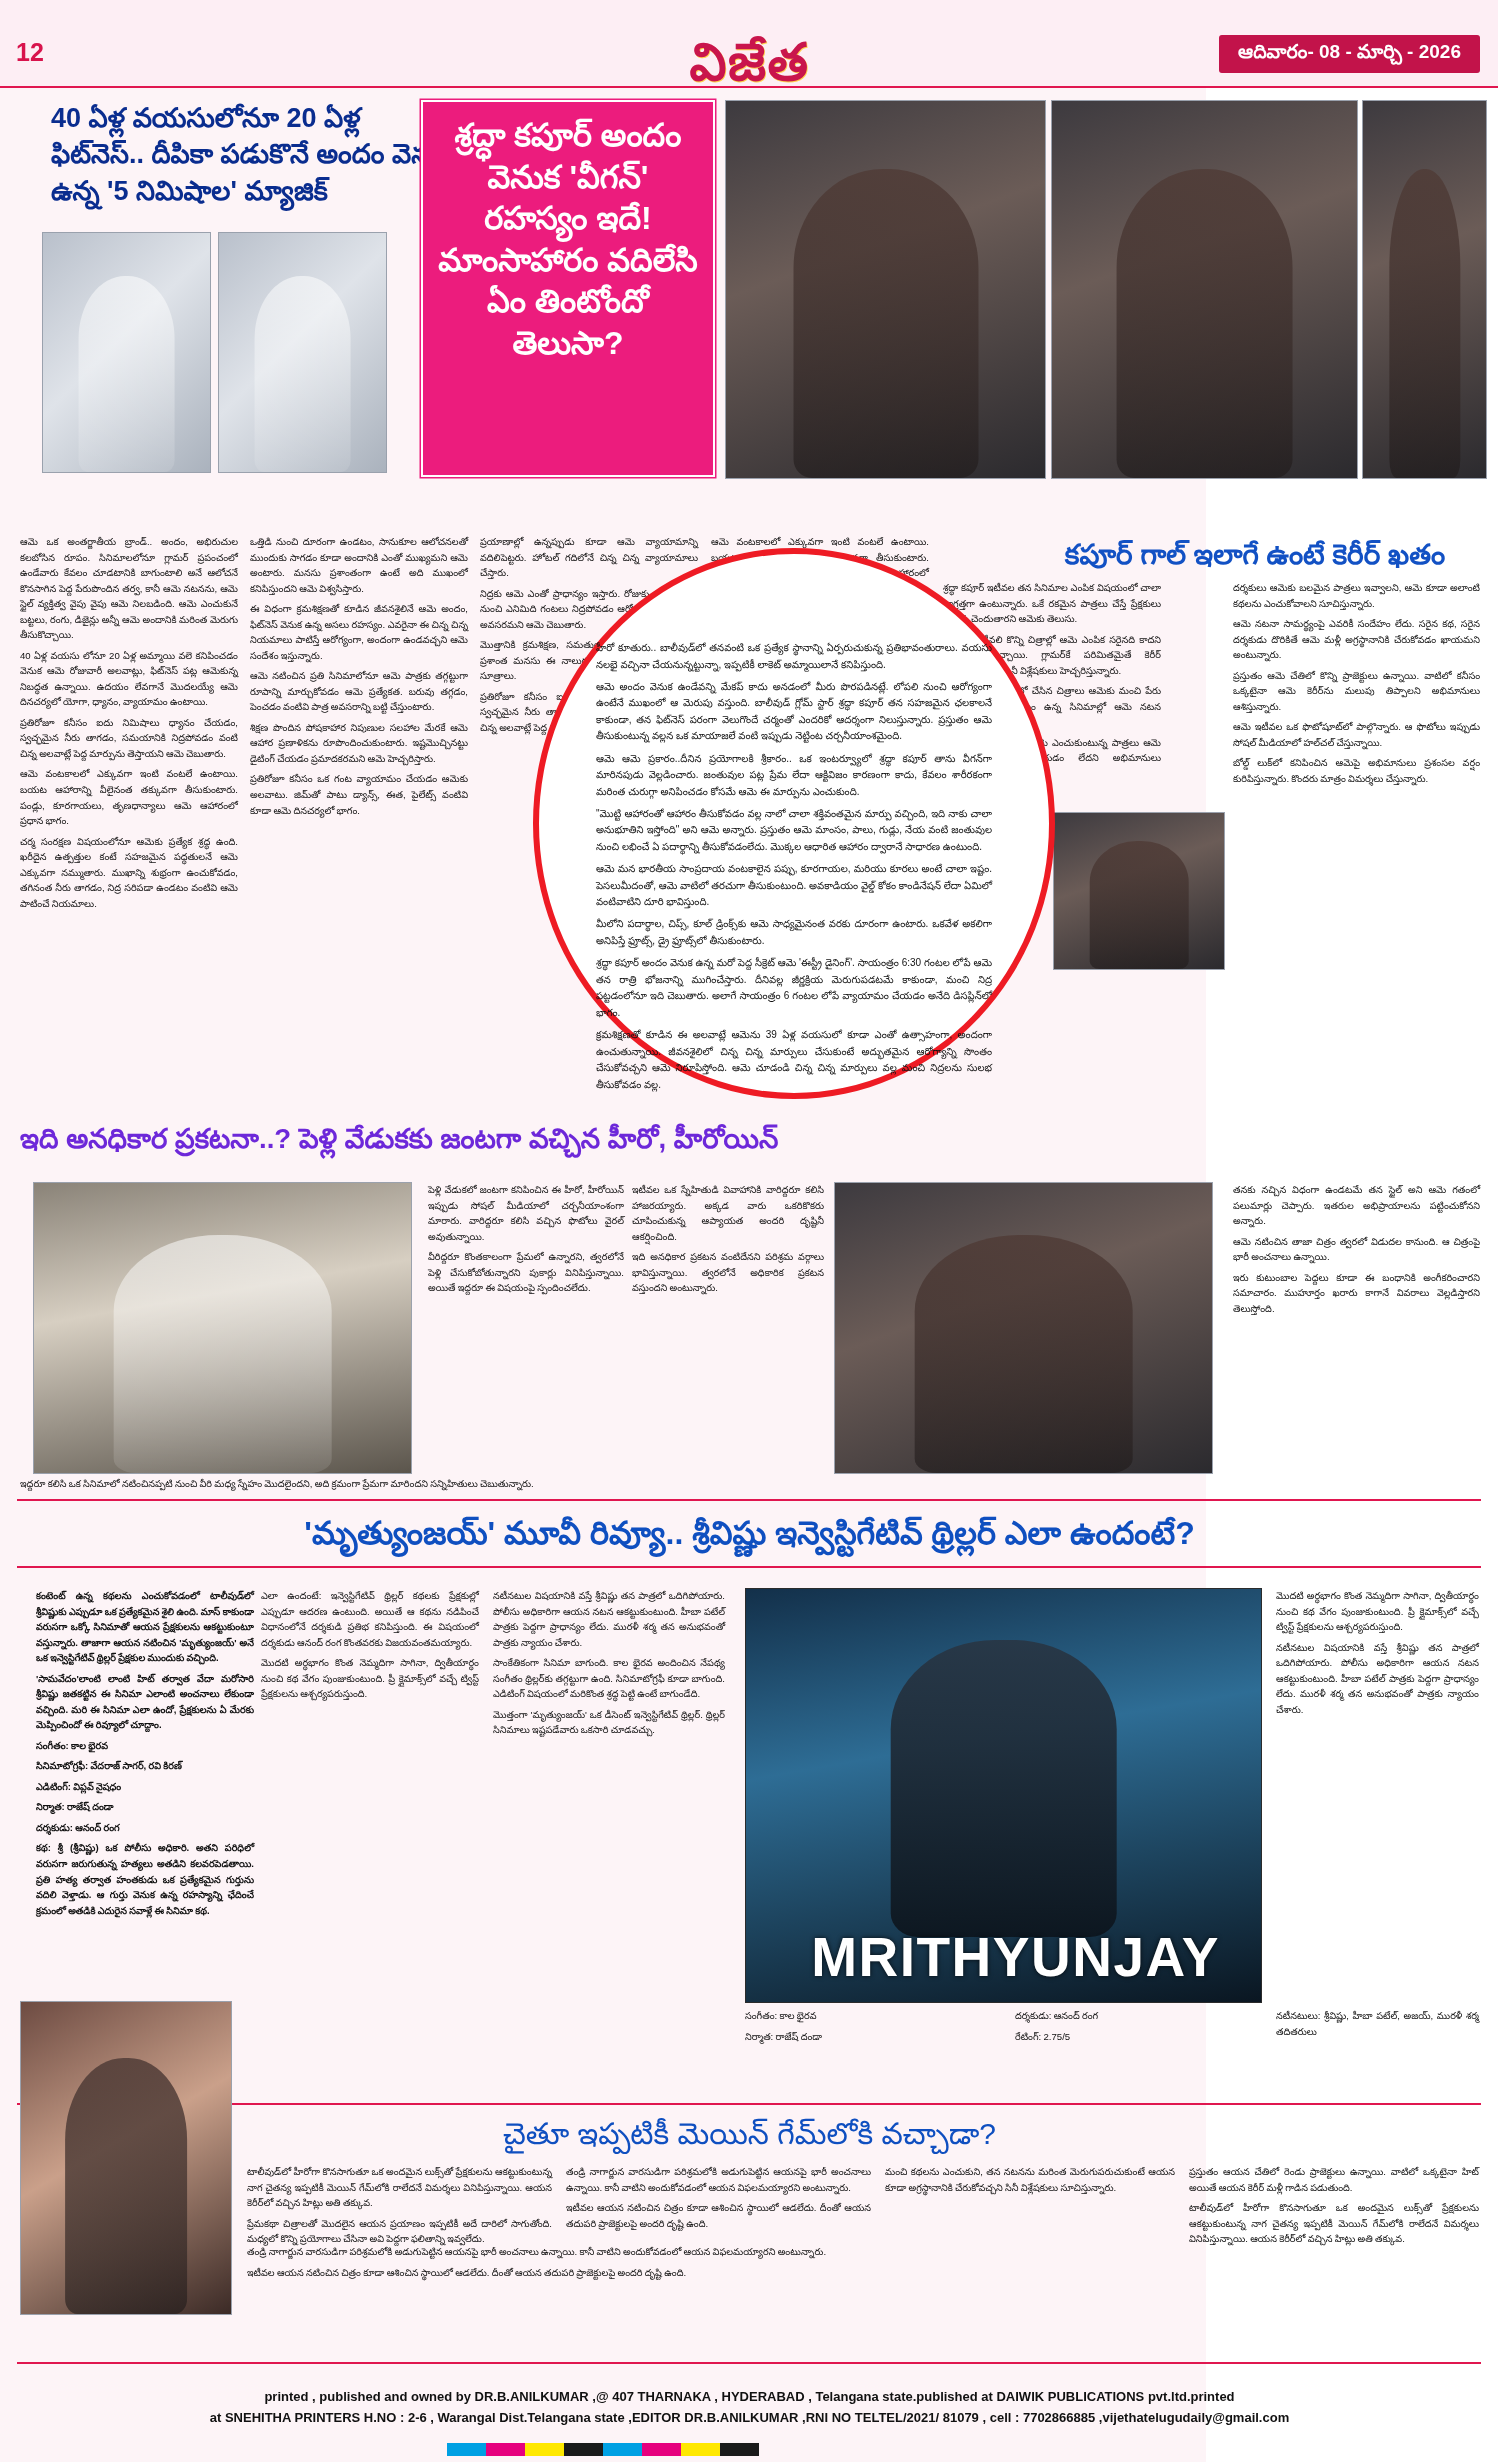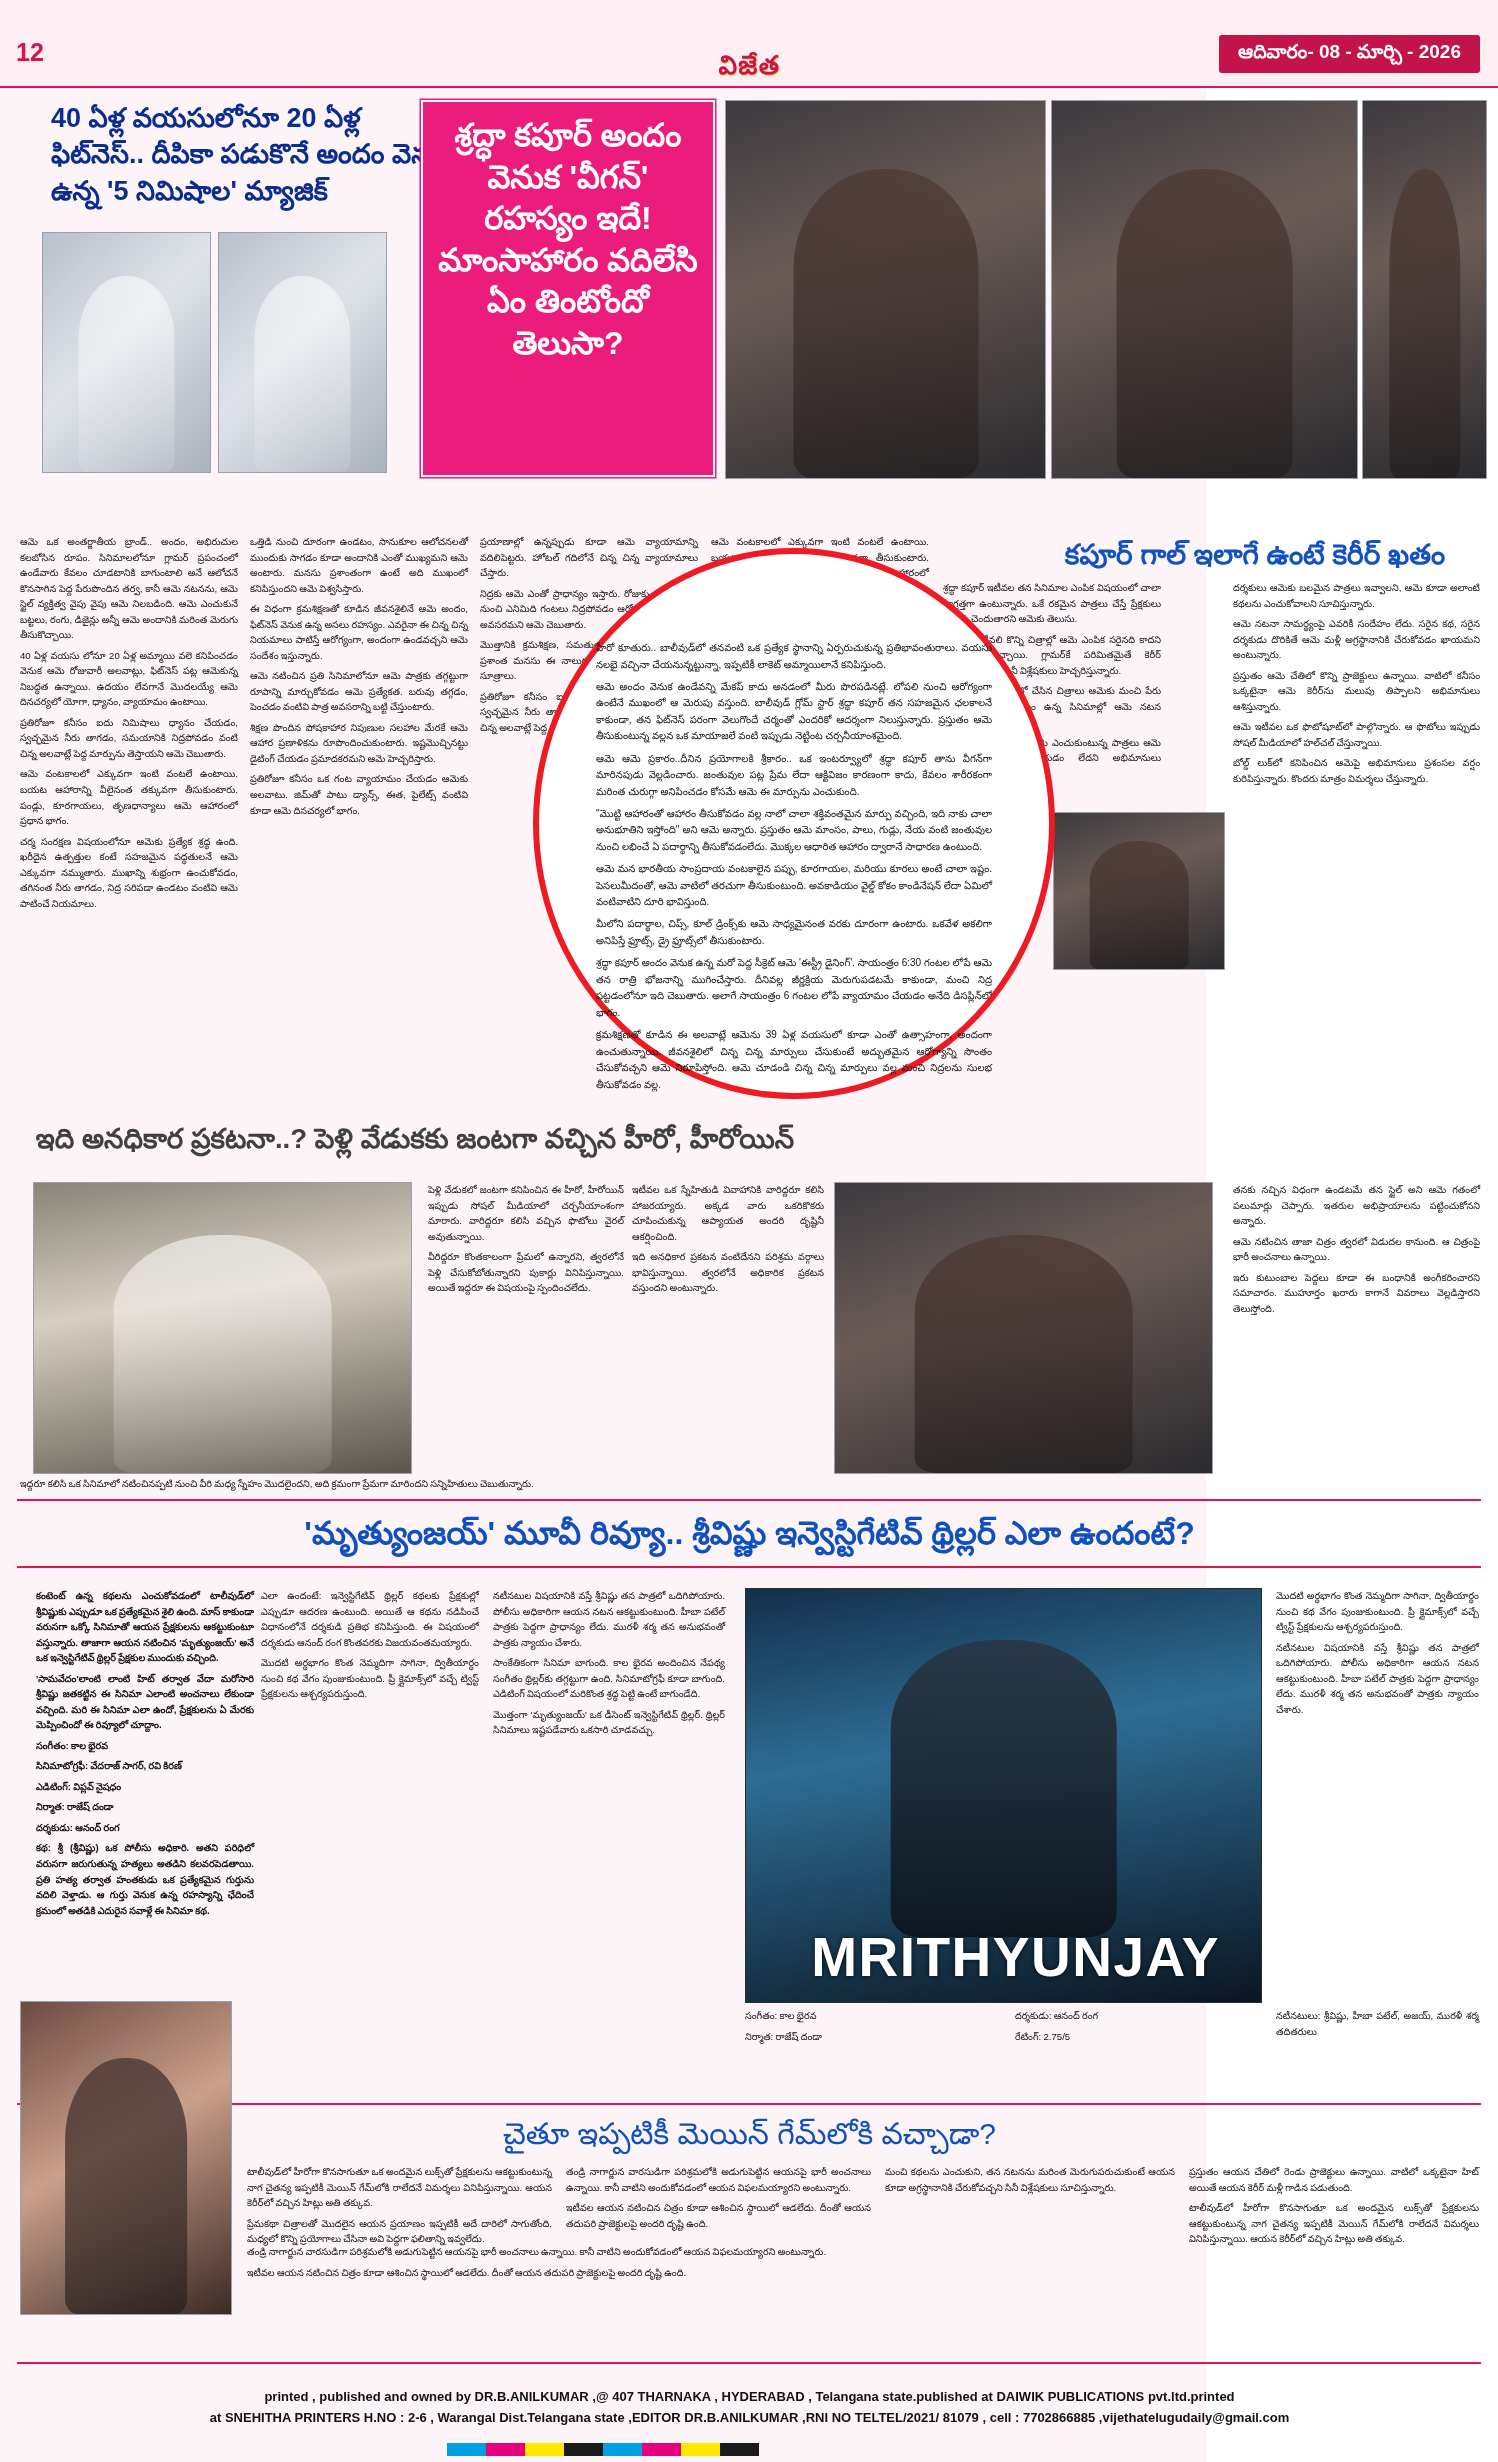--- a/index.html
+++ b/index.html
@@ -26,21 +26,21 @@
   .page-number{
     position:absolute;left:16px;top:38px;
     font-size:25px;font-weight:bold;color:#d8134c;
   }
   .logo{
     position:absolute;left:50%;transform:translateX(-50%);top:13px;
     width:305px;height:62px;
     display:flex;align-items:center;justify-content:center;
   }
   .logo-text{
-    font-size:26px;font-weight:bold;color:#c9154c;
+    font-size:52px;font-weight:bold;color:#c9154c;
     letter-spacing:1.5px;
     text-shadow:0.7px 0.7px 0 #ffd24d;
     margin-top:48px;
   }
   .date-badge{
     position:absolute;right:19px;top:35px;
     background:#c2134a;color:#fff;
     font-size:19px;font-weight:bold;
     padding:5.8px 19px;border-radius:2.9px;
   }
@@ -109,21 +109,21 @@
   }
   .oval-inner p{margin:0 0 5.8px 0;}
 
   
   .head-blue{
     font-size:28px;font-weight:bold;color:#1251c4;line-height:1.32;
   }
   .head-blue.center{text-align:center;}
 
   .head-maroon{
-    font-size:27.6px;font-weight:bold;color:#404040;text-align:center;line-height:1.35;
+    font-size:27.6px;font-weight:bold;color:#6d28d9;line-height:1.35;
   }
 
   
   .review-head{
     position:absolute;left:0;top:1515px;width:1499px;
     text-align:center;
     font-size:32px;font-weight:bold;color:#0f4fc0;
   }
   .rule{
     position:absolute;height:2.2px;background:#e0164f;left:17.4px;width:1464px;

